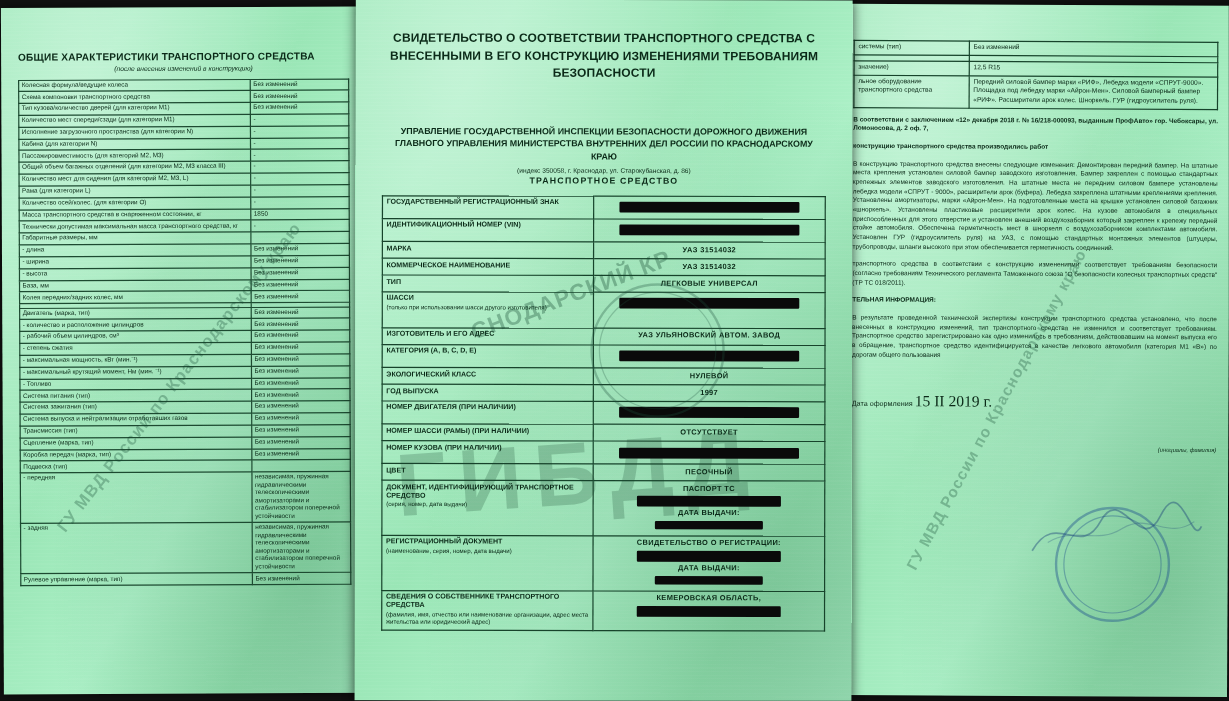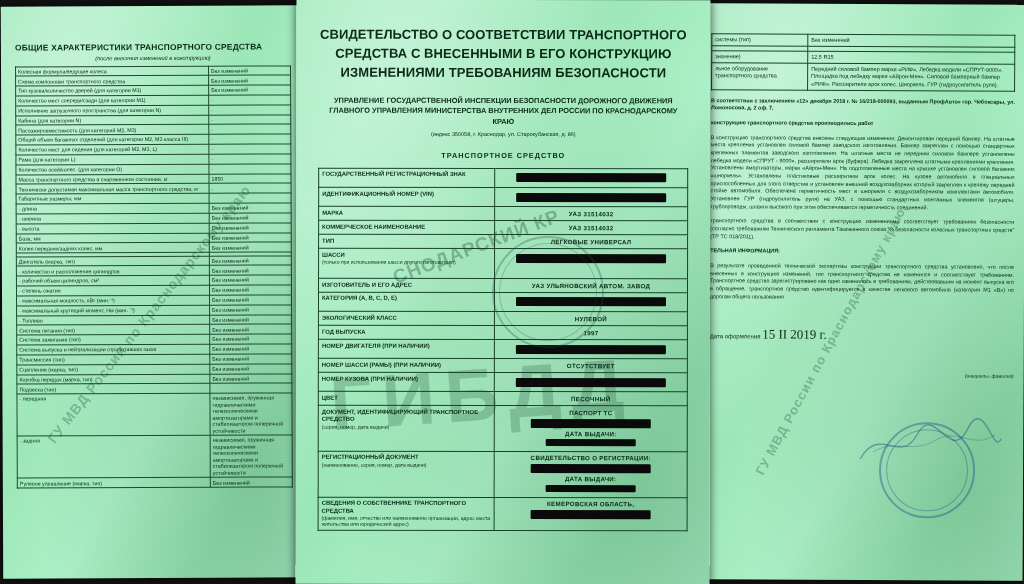--- a/index.html
+++ b/index.html
@@ -77,37 +77,37 @@
     left: 296px; top: 0px;
     width: 414px; height: 584px;
     transform: rotate(0.1deg);
     box-shadow: 0 0 10px rgba(0,0,0,0.7);
     z-index: 3;
   }
   #sheet-center .inner { position: relative; padding: 10px 22px 8px 22px; z-index: 2; }
   .c-union { text-align:center; font-size: 7.2px; font-weight: bold; margin-top: 4px; }
   .c-h1 {
     text-align: center;
-    font-size: 13px;
+    font-size: 10px;
     font-weight: bold;
     line-height: 1.45;
     margin-top: 16px;
     text-transform: uppercase;
     letter-spacing: .1px;
   }
   .c-h2 {
     text-align: center;
     font-size: 7.4px;
     font-weight: bold;
     line-height: 1.45;
-    margin-top: 13px;
+    margin-top: 35px;
     text-transform: uppercase;
   }
   .c-addr { text-align: center; font-size: 5.5px; margin-top: 3px; }
-  .c-tc { text-align: center; font-size: 7.3px; font-weight: bold; margin-top: 14px; letter-spacing: 1px; }
+  .c-tc { text-align: center; font-size: 7.3px; font-weight: bold; letter-spacing: 1px; }
 
   table.ctab {
     width: 100%;
     border-collapse: collapse;
     table-layout: fixed;
     margin-top: 8px;
   }
   table.ctab td {
     border: 0.8px solid #17432b;
     font-size: 5.9px;

